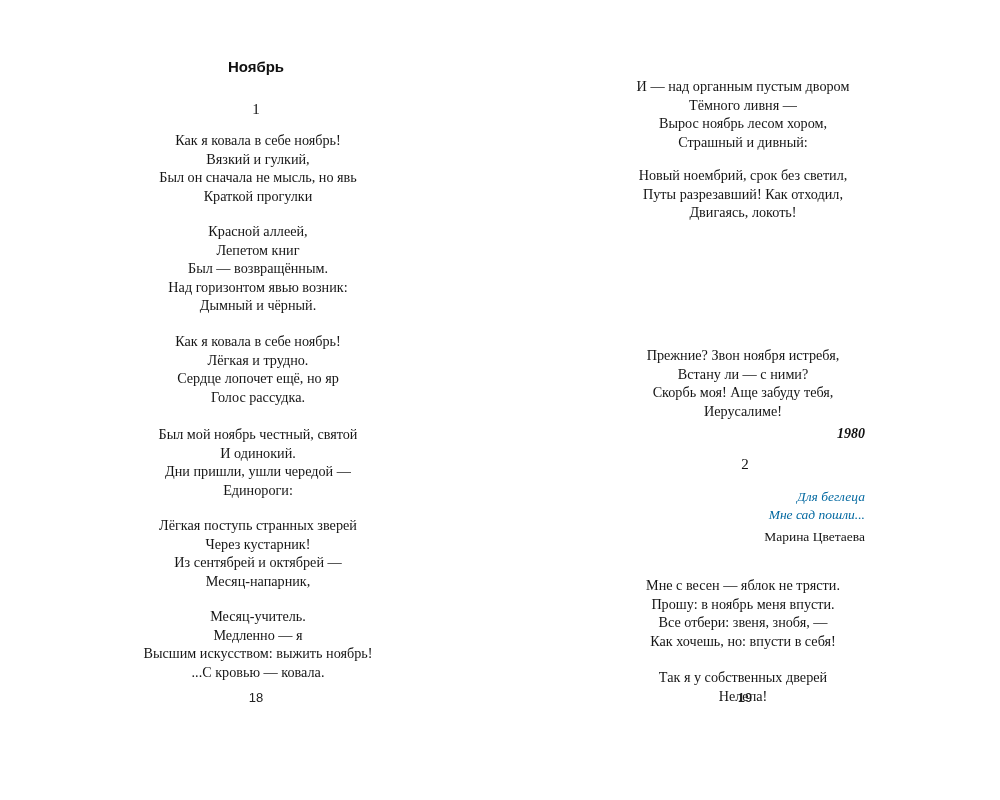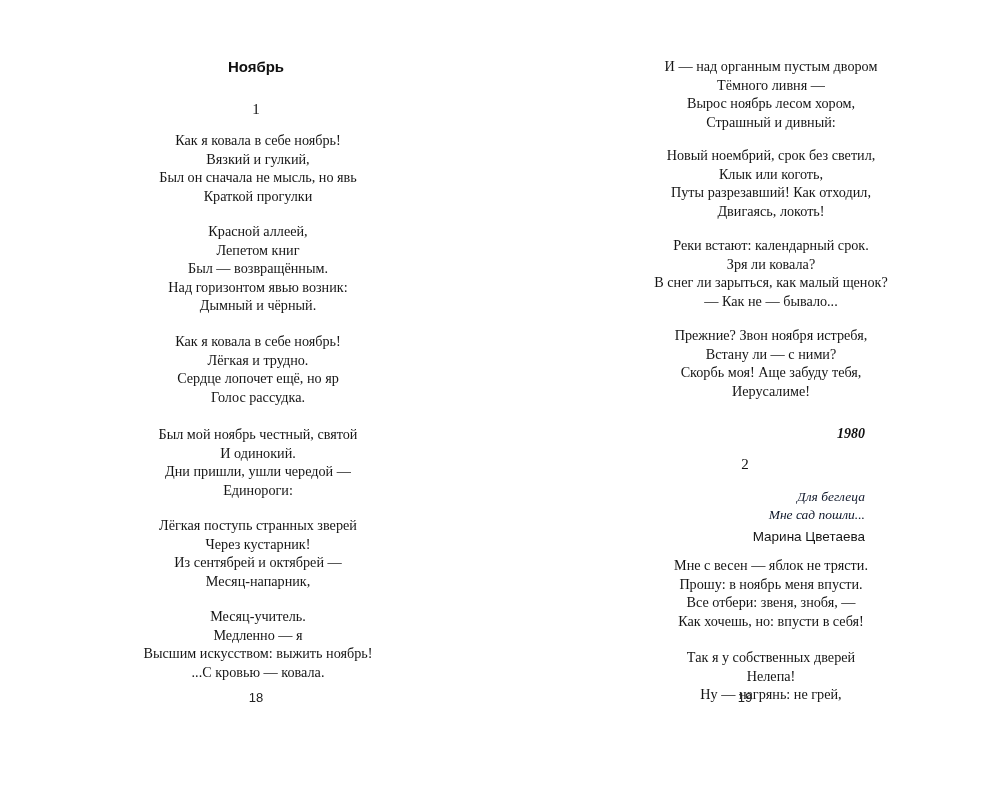--- a/index.html
+++ b/index.html
@@ -20,36 +20,36 @@
   .poem-num {
     position: absolute; width: 200px; text-align: center;
     font-family: "Liberation Serif", serif; font-size: 15px; color: #111;
   }
   .stanza { position: absolute; text-align: center; }
   .line {
     font-family: "Liberation Serif", serif;
     font-size: 14.2px; line-height: 18.6px; white-space: nowrap; color: #151515;
   }
   .left .stanza { left: 118px; width: 280px; }
-  .right .stanza { left: 126px; width: 290px; }
+  .right .stanza { left: 98px; width: 290px; margin-top: 20px; }
 
   .date {
     position: absolute; right: 135px; top: 426px;
     font-family: "Liberation Serif", serif; font-style: italic; font-weight: bold;
     font-size: 14px; color: #111;
   }
   .epigraph {
     position: absolute; right: 135px; top: 488px; text-align: right;
   }
   .epigraph .ep-line {
     font-family: "Liberation Serif", serif; font-style: italic;
-    font-size: 13.5px; line-height: 17.5px; color: #0f172a;
+    font-size: 13.5px; line-height: 17.5px; color: #0369a1;
   }
   .epigraph .ep-author {
-    font-family: Liberation Sans, sans-serif;
+    font-family: Liberation Serif, serif;
     font-size: 13.5px; line-height: 18px; margin-top: 5px; color: #151515;
   }
   .page-number {
     position: absolute; top: 690px; width: 60px; text-align: center;
     font-family: "Liberation Sans", "DejaVu Sans", sans-serif; font-size: 13px; color: #222;
   }
 </style>
 </head>
 <body>
 
@@ -106,31 +106,24 @@
 <div class="page right">
   <div class="stanza" style="top:57px;">
     <div class="line">И — над органным пустым двором</div>
     <div class="line">Тёмного ливня —</div>
     <div class="line">Вырос ноябрь лесом хором,</div>
     <div class="line">Страшный и дивный:</div>
   </div>
 
   <div class="stanza" style="top:146px;">
     <div class="line">Новый ноембрий, срок без светил,</div>
-    <div class="line">Клык или коготь,</div>
     <div class="line">Путы разрезавший! Как отходил,</div>
     <div class="line">Двигаясь, локоть!</div>
   </div>
 
-  <div class="stanza" style="top:236px;">
-    <div class="line">Реки встают: календарный срок.</div>
-    <div class="line">Зря ли ковала?</div>
-    <div class="line">В снег ли зарыться, как малый щенок?</div>
-    <div class="line">— Как не — бывало...</div>
-  </div>
 
   <div class="stanza" style="top:326px;">
     <div class="line">Прежние? Звон ноября истребя,</div>
     <div class="line">Встану ли — с ними?</div>
     <div class="line">Скорбь моя! Аще забуду тебя,</div>
     <div class="line">Иерусалиме!</div>
   </div>
 
   <div class="date">1980</div>
 
@@ -145,17 +138,16 @@
   <div class="stanza" style="top:556px;">
     <div class="line">Мне с весен — яблок не трясти.</div>
     <div class="line">Прошу: в ноябрь меня впусти.</div>
     <div class="line">Все отбери: звеня, знобя, —</div>
     <div class="line">Как хочешь, но: впусти в себя!</div>
   </div>
 
   <div class="stanza" style="top:648px;">
     <div class="line">Так я у собственных дверей</div>
     <div class="line">Нелепа!</div>
-    <div class="line">Ну — нагрянь: не грей,</div>
   </div>
 
   <div class="page-number" style="left:215px;">19</div>
 </div>
 
 </body></html>

